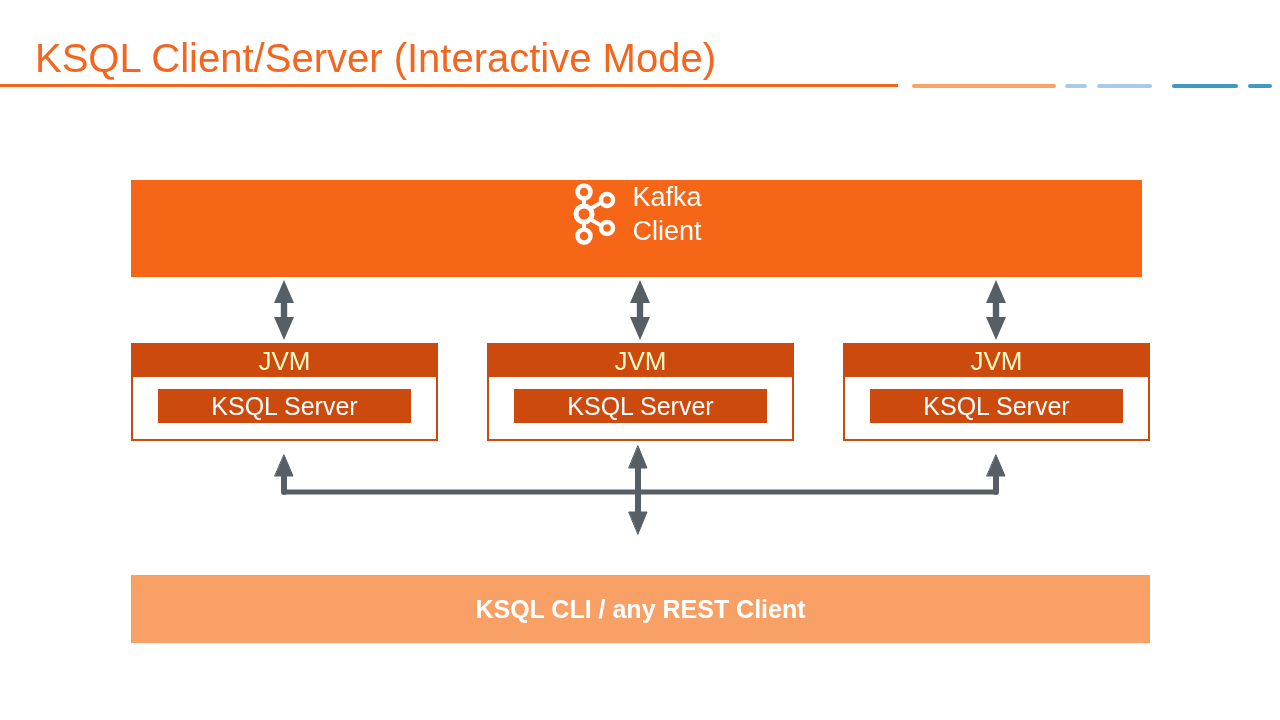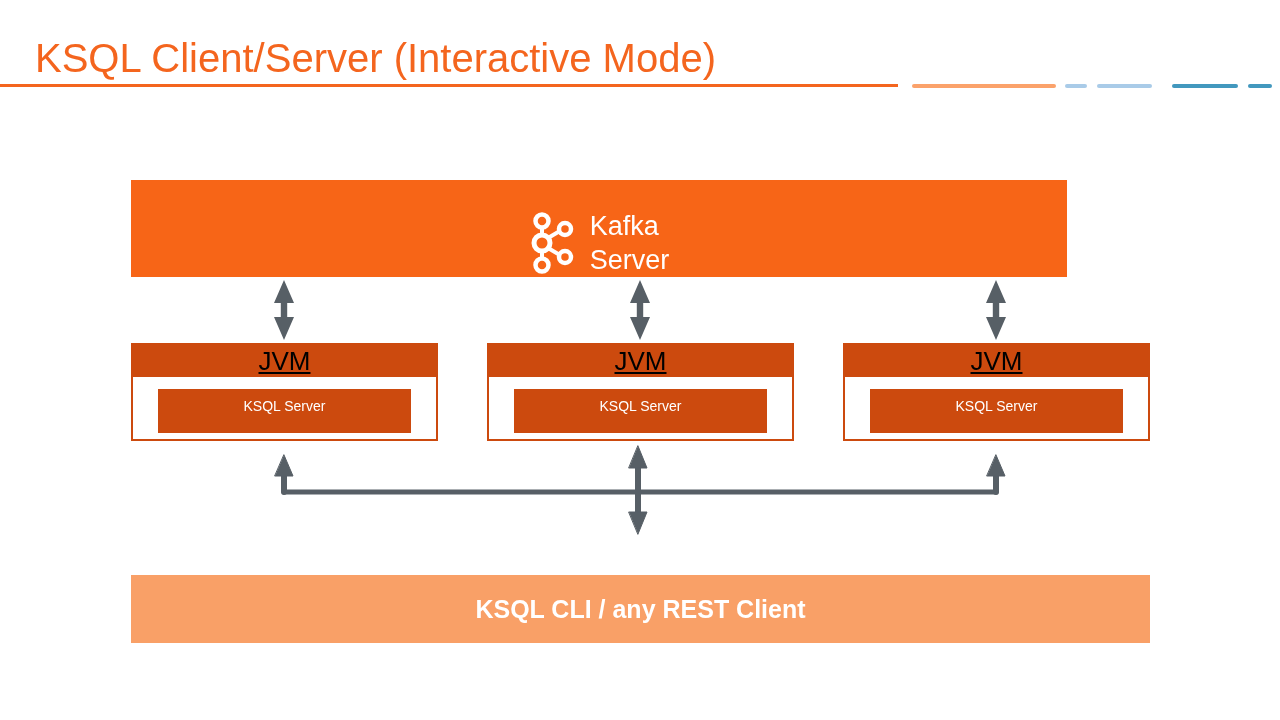--- a/index.html
+++ b/index.html
@@ -41,25 +41,25 @@
   .seg1 { left: 912px;  width: 144px; background: var(--divider-light-orange, #FBA26B); }
   .seg2 { left: 1065px; width: 22px;  background: var(--divider-light-blue, #A9CBE8); }
   .seg3 { left: 1097px; width: 55px;  background: var(--divider-light-blue, #A9CBE8); }
   .seg4 { left: 1172px; width: 66px;  background: var(--divider-teal, #4298BE); }
   .seg5 { left: 1248px; width: 24px;  background: var(--divider-teal, #4298BE); }
 
   .kafka-box {
     position: absolute;
     left: 131px;
     top: 180px;
-    width: 936px;
+    width: 1011px;
     height: 97px;
     background: var(--kafka-box, #F76517);
     display: flex;
-    align-items: flex-end;
+    align-items: flex-start;
     justify-content: center;
   }
   .kafka-inner {
     display: flex;
     align-items: center;
     gap: 15px;
   }
   .kafka-text {
     color: #ffffff;
     font-size: 27px;
@@ -84,33 +84,32 @@
     box-sizing: border-box;
     border: 2px solid var(--dark-orange, #CC4A0E);
     background: #ffffff;
   }
   .jvm-box.b1 { left: 131px; }
   .jvm-box.b2 { left: 487px; }
   .jvm-box.b3 { left: 843px; }
   .jvm-header {
     height: 32px;
     background: var(--dark-orange, #CC4A0E);
-    color: #000000;
+    color: #fef9c3;
     font-size: 26px;
     line-height: 32px;
     text-align: center;
-    text-decoration: underline;
   }
   .ksql-server {
     width: 253px;
-    height: 44px;
+    height: 34px;
     margin: 12px auto 0 auto;
     background: var(--dark-orange, #CC4A0E);
     color: #ffffff;
-    font-size: 14px;
+    font-size: 25px;
     line-height: 34px;
     text-align: center;
   }
 
   .connector {
     position: absolute;
     left: 270px;
     top: 445px;
     width: 740px;
     height: 90px;
@@ -154,21 +153,21 @@
           <line x1="19" y1="36" x2="30" y2="42.5" stroke-width="4"></line>
           <circle cx="13" cy="9" r="6.5" stroke-width="4.5"></circle>
           <circle cx="13" cy="31" r="8" stroke-width="5"></circle>
           <circle cx="13" cy="53" r="6.5" stroke-width="4.5"></circle>
           <circle cx="36" cy="17" r="6" stroke-width="4.5"></circle>
           <circle cx="36" cy="45" r="6" stroke-width="4.5"></circle>
         </g>
       </svg>
       <div class="kafka-text">
         <div>Kafka</div>
-        <div>Server</div>
+        <div>Client</div>
       </div>
     </div>
   </div>
 
   <svg class="v-arrow a1" viewBox="0 0 24 60">
     <path d="M12 0 L22 23 L15.2 23 L15.2 37 L22 37 L12 60 L2 37 L8.8 37 L8.8 23 L2 23 Z" fill="#575F66"></path>
   </svg>
   <svg class="v-arrow a2" viewBox="0 0 24 60">
     <path d="M12 0 L22 23 L15.2 23 L15.2 37 L22 37 L12 60 L2 37 L8.8 37 L8.8 23 L2 23 Z" fill="#575F66"></path>
   </svg>

